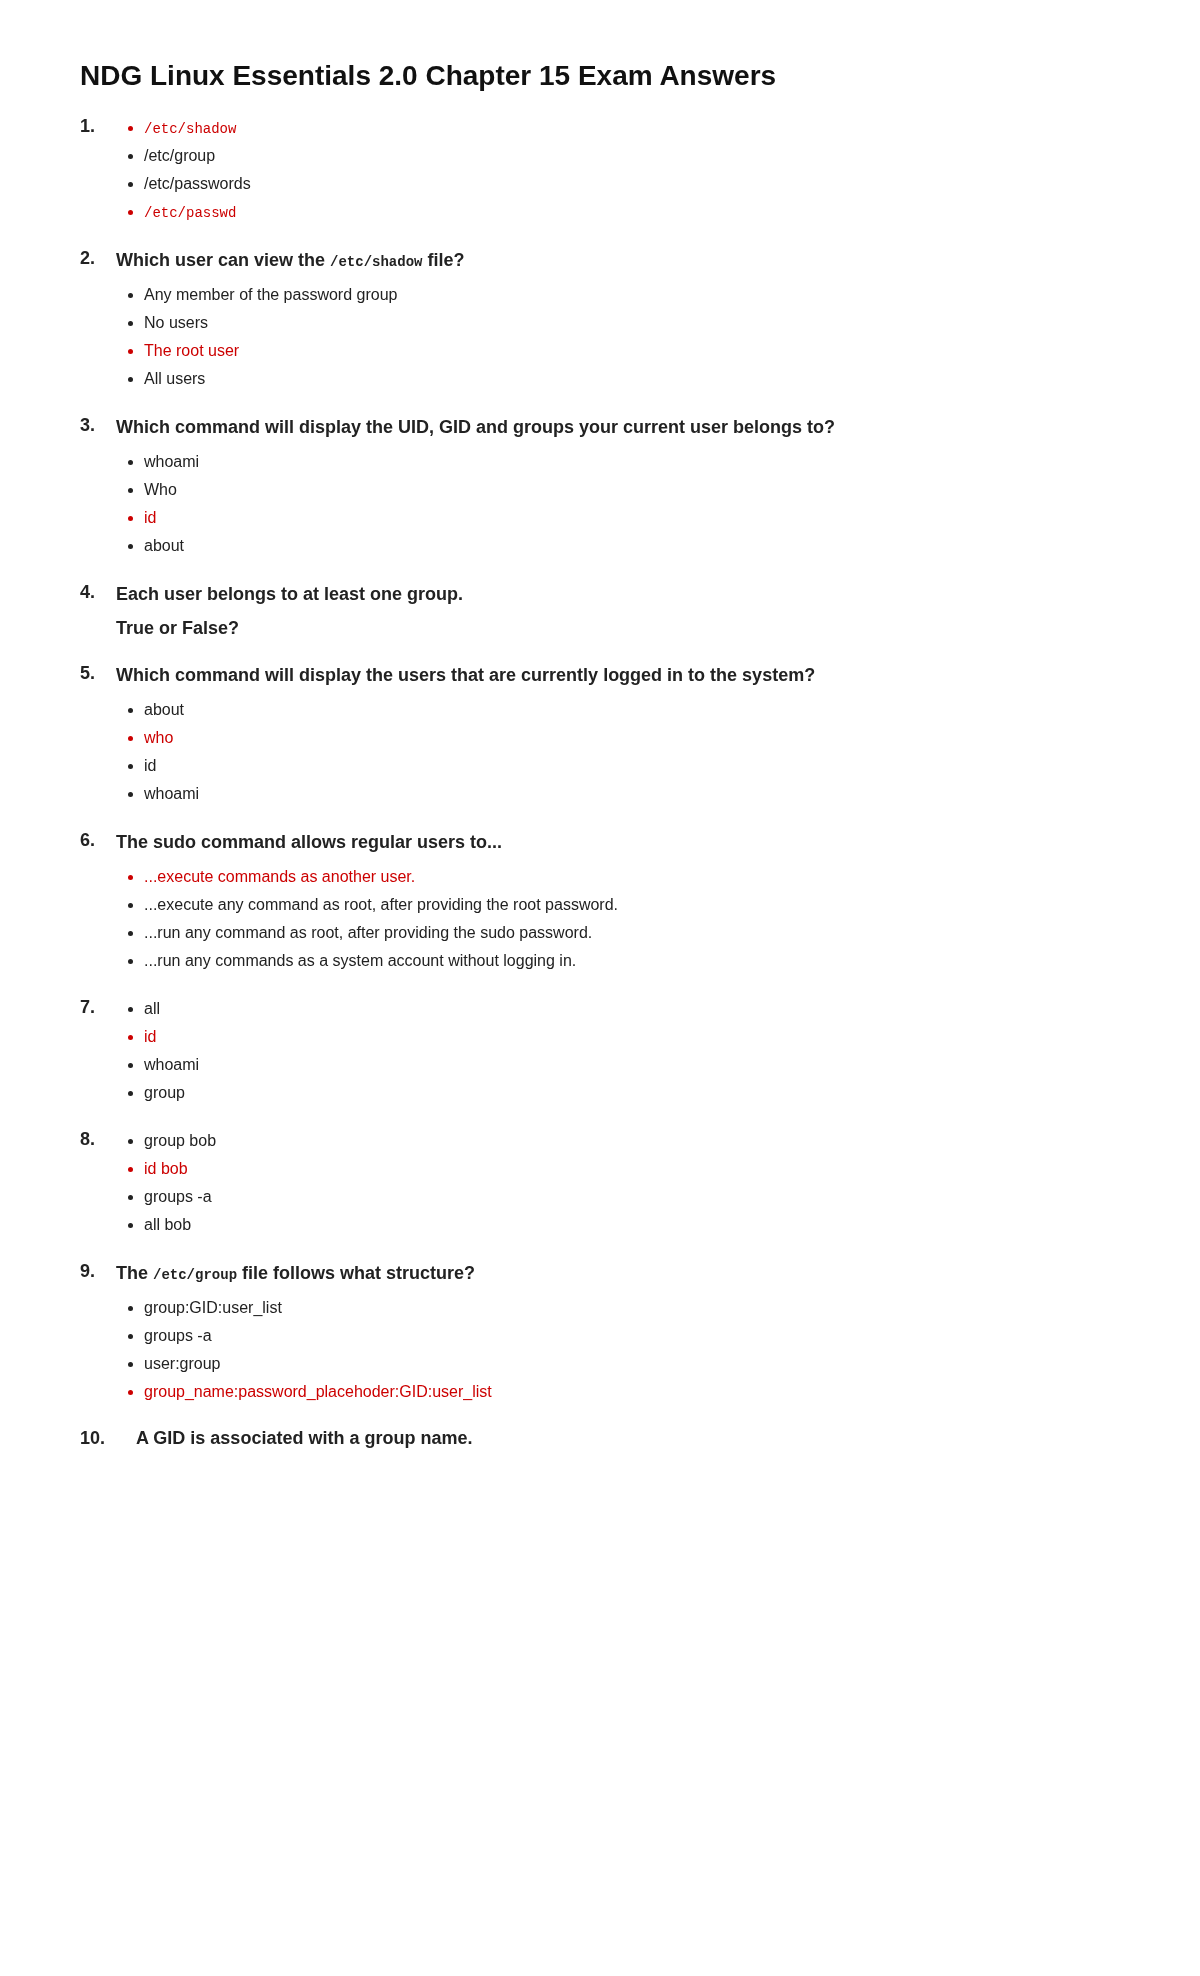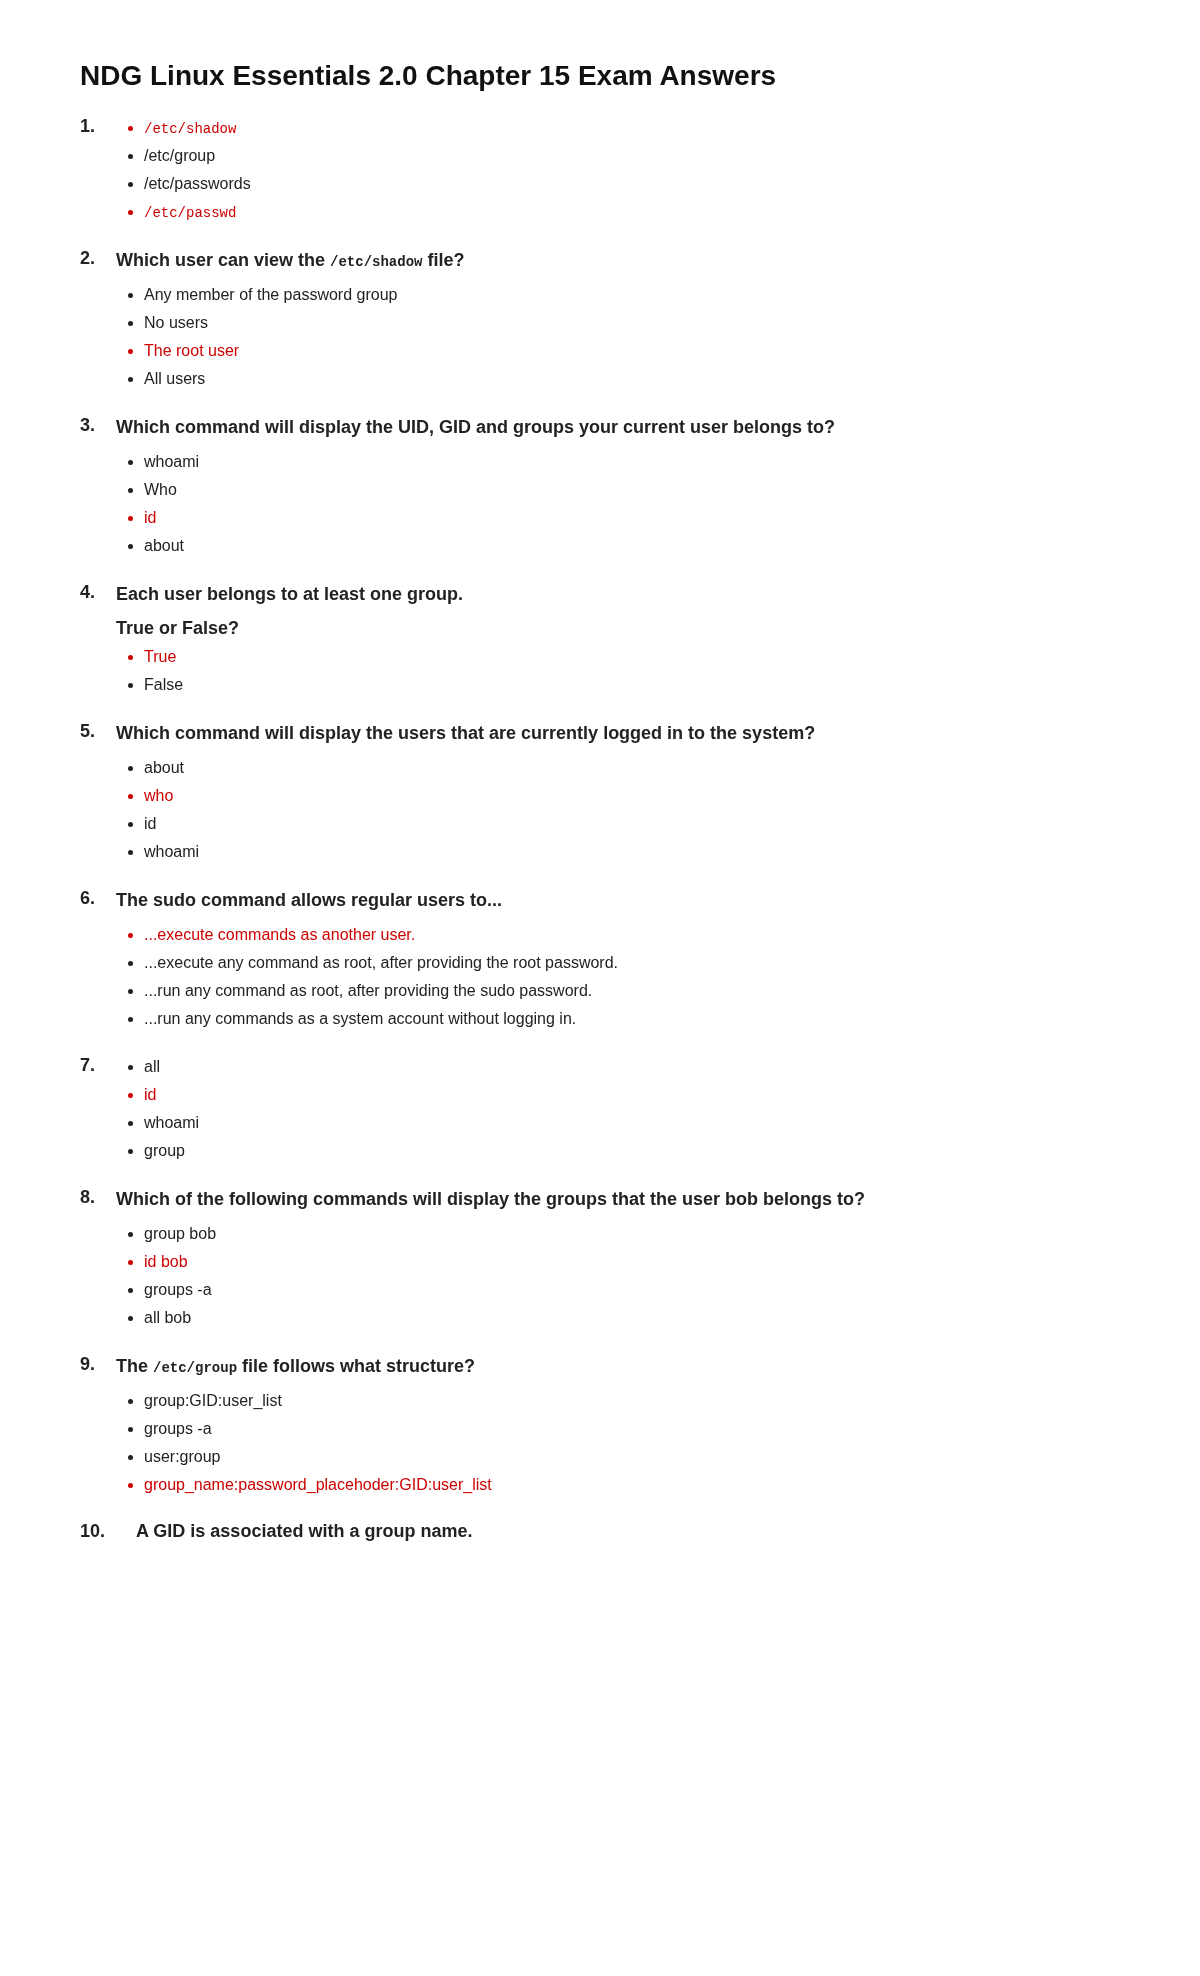--- a/index.html
+++ b/index.html
@@ -140,24 +140,20 @@
     </ul>
   </li>
 
   <li>
     <div class="question">
       Each user belongs to at least one group.
     </div>
     <div class="sub-question">
       True or False?
     </div>
-    <ul class="answer-list">
-      <li class="correct">True</li>
-      <li>False</li>
-    </ul>
   </li>
 
   <li>
     <div class="question">
       Which command will display the users that are currently logged in to the system?
     </div>
     <ul class="answer-list">
       <li>about</li>
       <li class="correct">who</li>
       <li>id</li>
@@ -180,23 +176,20 @@
   <li>
     <ul class="answer-list">
       <li>all</li>
       <li class="correct">id</li>
       <li>whoami</li>
       <li>group</li>
     </ul>
   </li>
 
   <li>
-    <div class="question">
-      Which of the following commands will display the groups that the user bob belongs to?
-    </div>
     <ul class="answer-list">
       <li>group bob</li>
       <li class="correct">id bob</li>
       <li>groups -a</li>
       <li>all bob</li>
     </ul>
   </li>
 
   <li>
     <div class="question">

